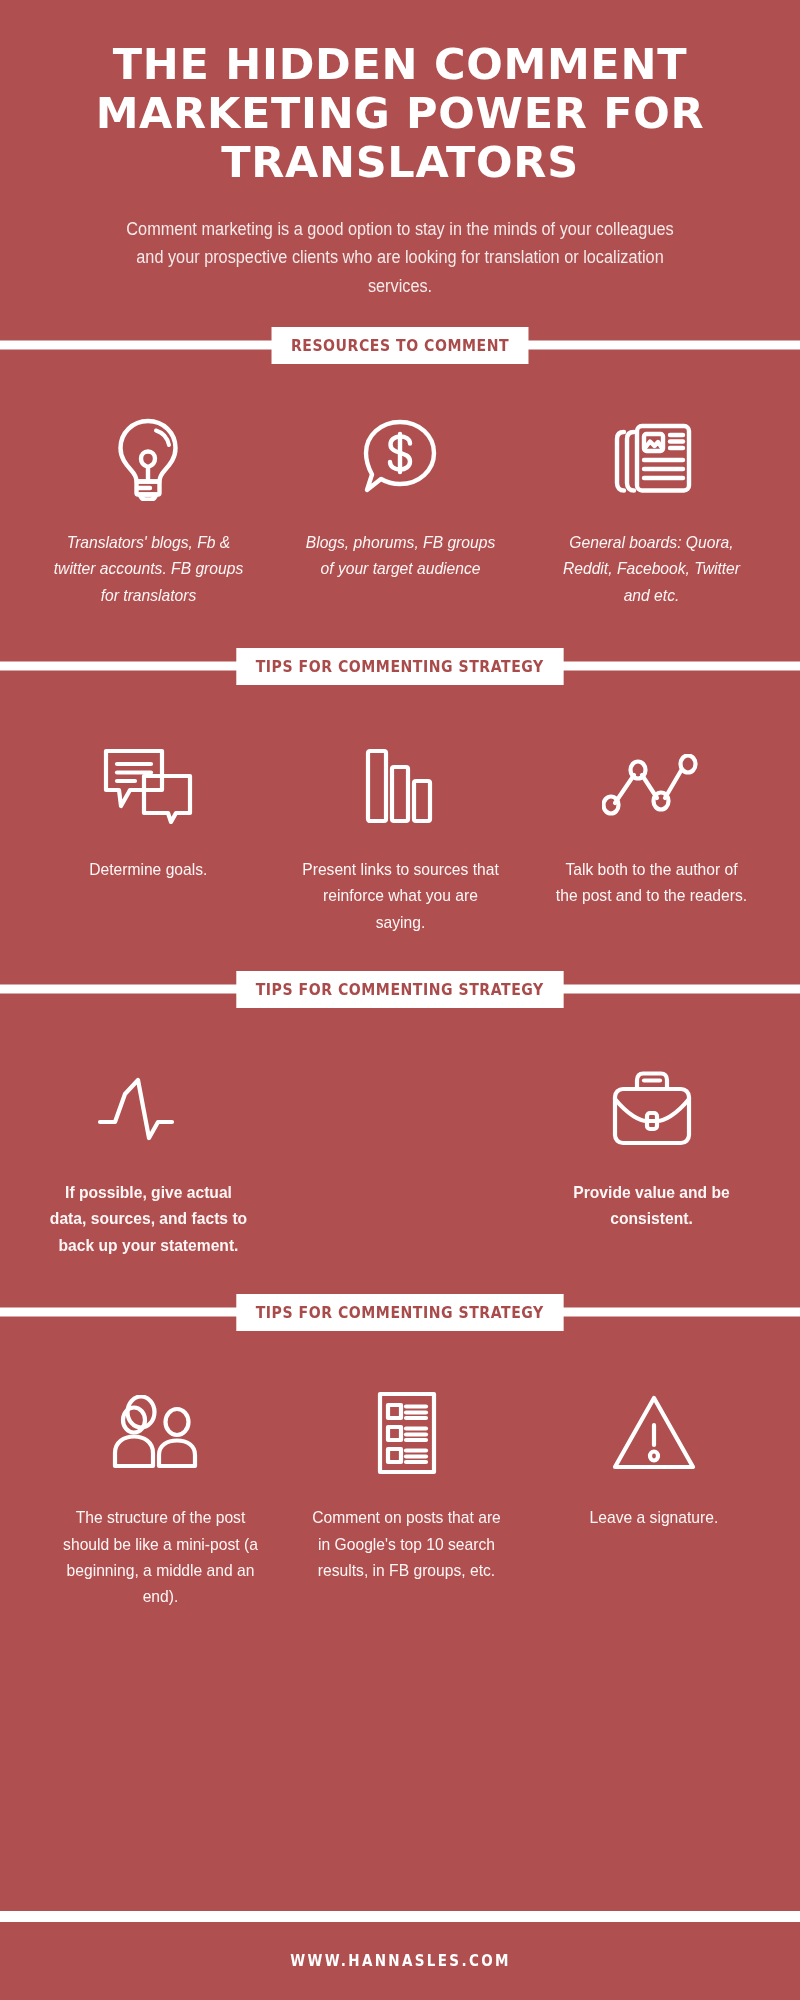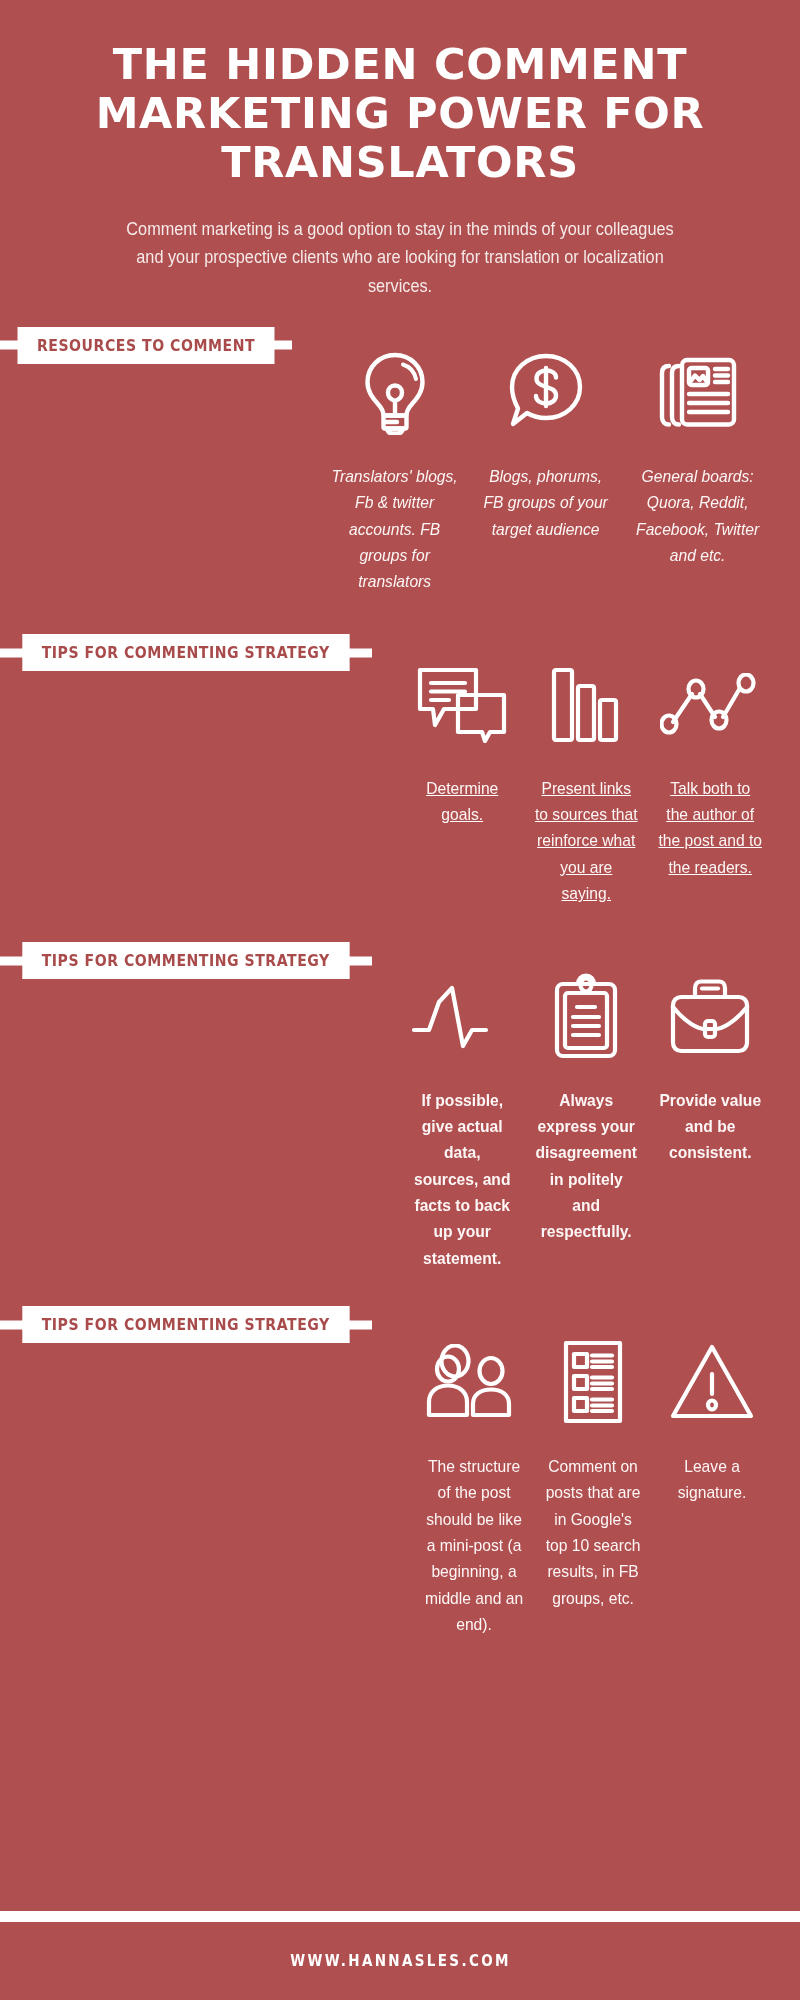--- a/index.html
+++ b/index.html
@@ -120,29 +120,30 @@
     font-family: "Liberation Sans", sans-serif;
     font-size: 17px;
     line-height: 1.55;
     color: #fdf6f6;
     transform: scaleX(0.92);
     max-width: 215px;
   }
 
   .section {
     display: flex;
+    flex-direction: column;
   }
 
   .section-body {
     padding-top: 44px;
   }
 
   
   .sec-1 .section-body { padding-top: 46px; padding-bottom: 10px; font-style: italic; }
-  .sec-2 .section-body { padding-top: 52px; padding-bottom: 10px; text-decoration: underline; }
+  .sec-2 .section-body { padding-top: 52px; padding-bottom: 10px; }
   .sec-3 .section-body { padding-top: 52px; padding-bottom: 10px; font-weight: bold; }
   .sec-4 .section-body { padding-top: 54px; padding-bottom: 10px; margin-left: 14px; }
 
   .sec-1 .banner { margin-top: 24px; }
   .sec-2 .banner { margin-top: 26px; }
   .sec-3 .banner { margin-top: 22px; }
   .sec-4 .banner { margin-top: 22px; }
 
   
   .footer-spacer { flex: 1 1 auto; }
@@ -296,35 +297,20 @@
 
         <div class="col">
           <div class="icon-wrap">
             <svg width="104" height="72" viewBox="0 0 104 72" fill="none" stroke="#ffffff" stroke-width="4.2" stroke-linecap="round" stroke-linejoin="round">
               <path d="M4 50 L19 50 L29 22 L42 8 L53 66 L62 50 L76 50"></path>
             </svg>
           </div>
           <div class="caption">If possible, give actual data, sources, and facts to back up your statement.</div>
         </div>
 
-        <div class="col">
-          <div class="icon-wrap">
-            <svg width="70" height="88" viewBox="0 0 70 88" fill="none" stroke="#ffffff" stroke-width="4.2" stroke-linecap="round" stroke-linejoin="round">
-              <rect x="6" y="12" width="58" height="72" rx="6"></rect>
-              <rect x="14" y="21" width="42" height="55" rx="3"></rect>
-              <path d="M27 12 C27 7 30.5 3.5 35 3.5 C39.5 3.5 43 7 43 12"></path>
-              <ellipse cx="35" cy="13" rx="5.5" ry="6.5"></ellipse>
-              <path d="M26 35 L44 35"></path>
-              <path d="M22 45 L48 45"></path>
-              <path d="M22 54 L48 54"></path>
-              <path d="M22 63 L48 63"></path>
-            </svg>
-          </div>
-          <div class="caption">Always express your disagreement in politely and respectfully.</div>
-        </div>
 
         <div class="col">
           <div class="icon-wrap">
             <svg width="84" height="78" viewBox="0 0 84 78" fill="none" stroke="#ffffff" stroke-width="4.2" stroke-linecap="round" stroke-linejoin="round">
               <rect x="5" y="20" width="74" height="54" rx="8"></rect>
               <path d="M27 20 L27 11 C27 7 29.5 4.5 33 4.5 L51 4.5 C54.5 4.5 57 7 57 11 L57 20"></path>
               <path d="M34 11.5 L50 11.5"></path>
               <path d="M5 30 C18 46 30 52 37 52 L47 52 C54 52 66 46 79 30"></path>
               <rect x="37" y="44" width="10" height="16" rx="3"></rect>
             </svg>

